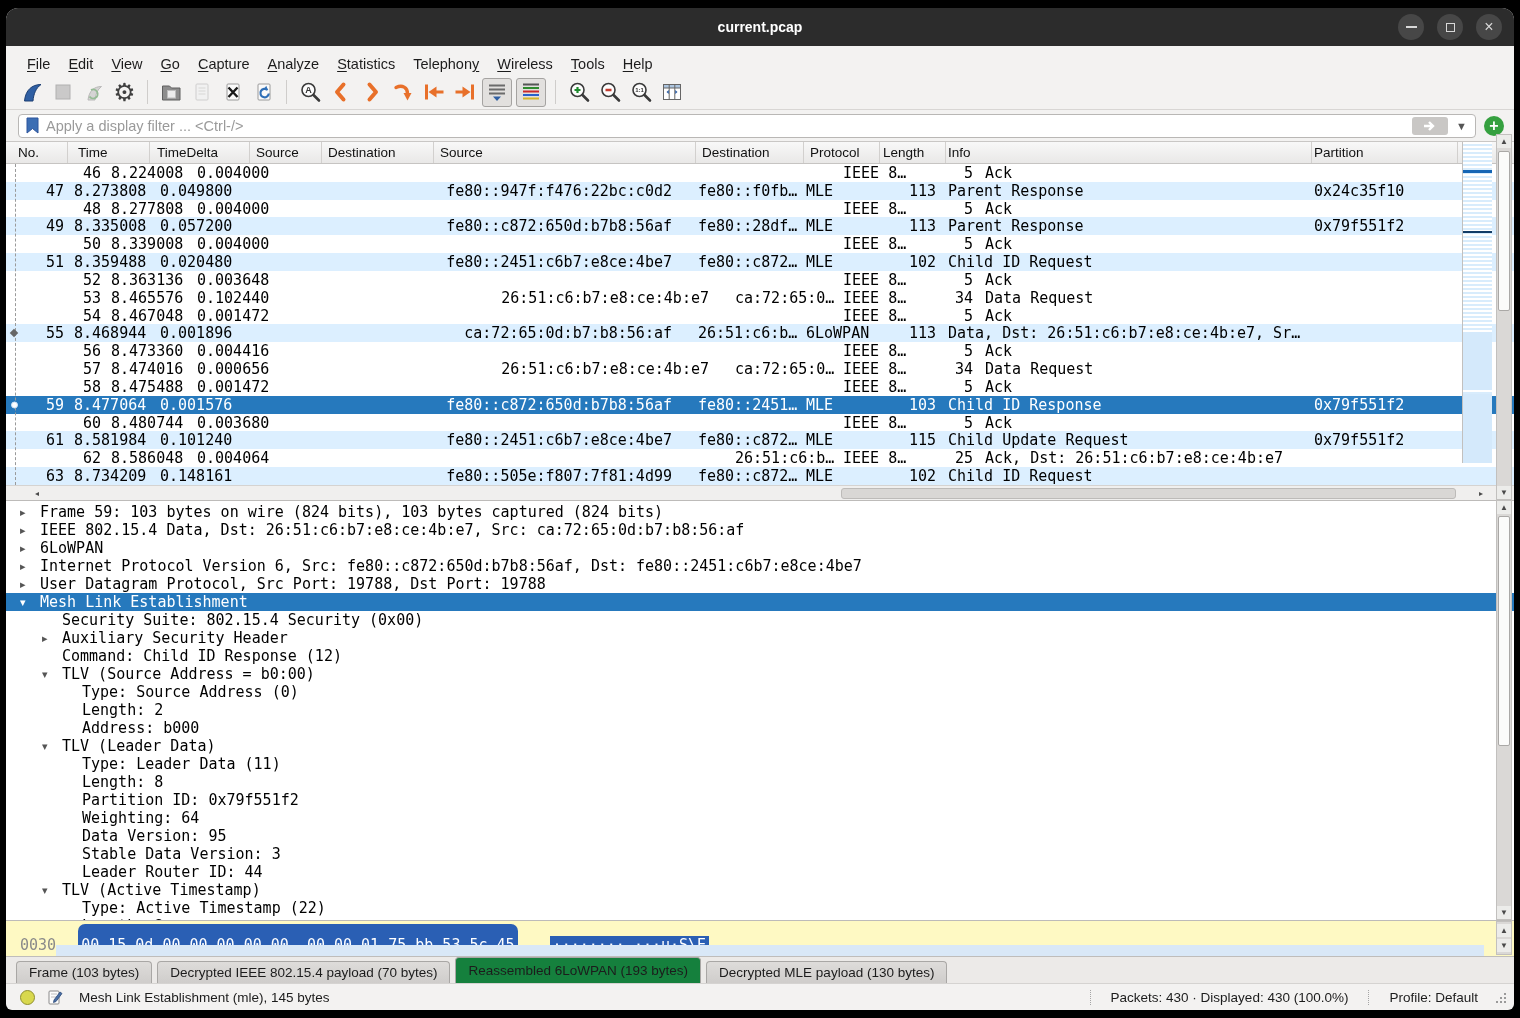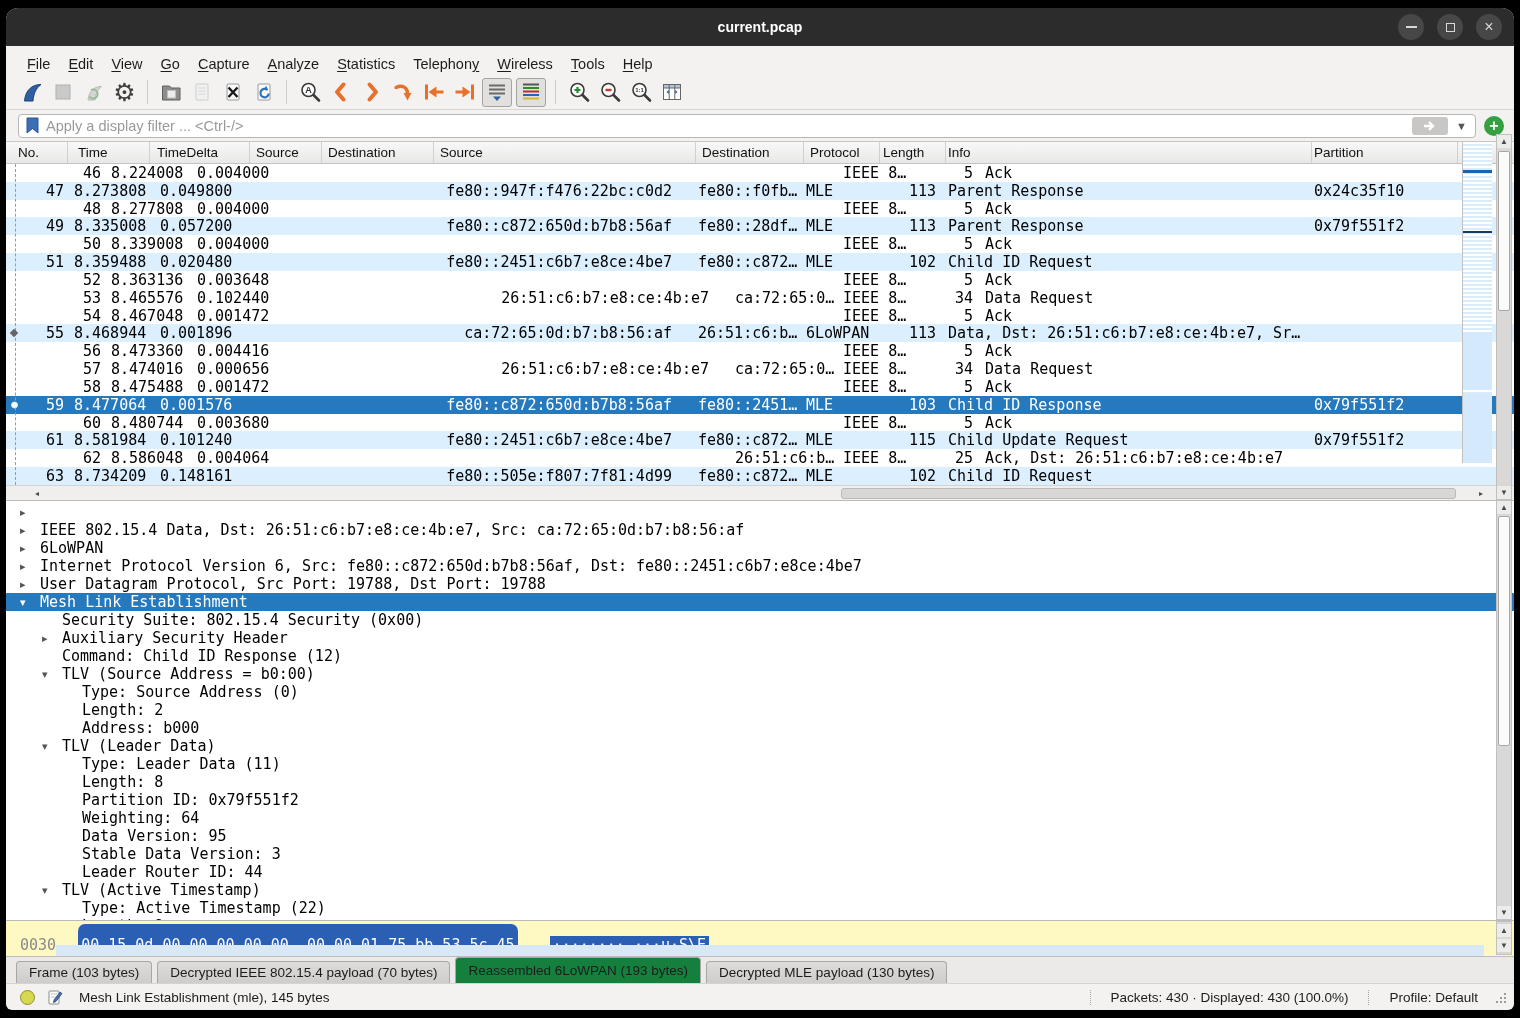--- a/index.html
+++ b/index.html
@@ -588,21 +588,21 @@
       </div>
     </div>
 
   <div class="hscroll">
     <span class="hs-arrow" style="left:24px">◂</span>
     <span class="hs-thumb"></span>
     <span class="hs-arrow" style="right:26px">▸</span>
   </div>
 
   <div class="details">
-      <div class="dline" style="padding-left: 14px;"><span class="exp">▸</span></div>
+      <div class="dline" style="padding-left: 14px;"><span class="exp">▸</span><span class="dtext">Frame 59: 103 bytes on wire (824 bits), 103 bytes captured (824 bits)</span></div>
       <div class="dline" style="padding-left: 14px;"><span class="exp">▸</span><span class="dtext">IEEE 802.15.4 Data, Dst: 26:51:c6:b7:e8:ce:4b:e7, Src: ca:72:65:0d:b7:b8:56:af</span></div>
       <div class="dline" style="padding-left: 14px;"><span class="exp">▸</span><span class="dtext">6LoWPAN</span></div>
       <div class="dline" style="padding-left: 14px;"><span class="exp">▸</span><span class="dtext">Internet Protocol Version 6, Src: fe80::c872:650d:b7b8:56af, Dst: fe80::2451:c6b7:e8ce:4be7</span></div>
       <div class="dline" style="padding-left: 14px;"><span class="exp">▸</span><span class="dtext">User Datagram Protocol, Src Port: 19788, Dst Port: 19788</span></div>
       <div class="dline dsel" style="padding-left: 14px;"><span class="exp">▾</span><span class="dtext">Mesh Link Establishment</span></div>
       <div class="dline" style="padding-left: 36px;"><span class="exp"></span><span class="dtext">Security Suite: 802.15.4 Security (0x00)</span></div>
       <div class="dline" style="padding-left: 36px;"><span class="exp">▸</span><span class="dtext">Auxiliary Security Header</span></div>
       <div class="dline" style="padding-left: 36px;"><span class="exp"></span><span class="dtext">Command: Child ID Response (12)</span></div>
       <div class="dline" style="padding-left: 36px;"><span class="exp">▾</span><span class="dtext">TLV (Source Address = b0:00)</span></div>
       <div class="dline" style="padding-left: 56px;"><span class="exp"></span><span class="dtext">Type: Source Address (0)</span></div>

